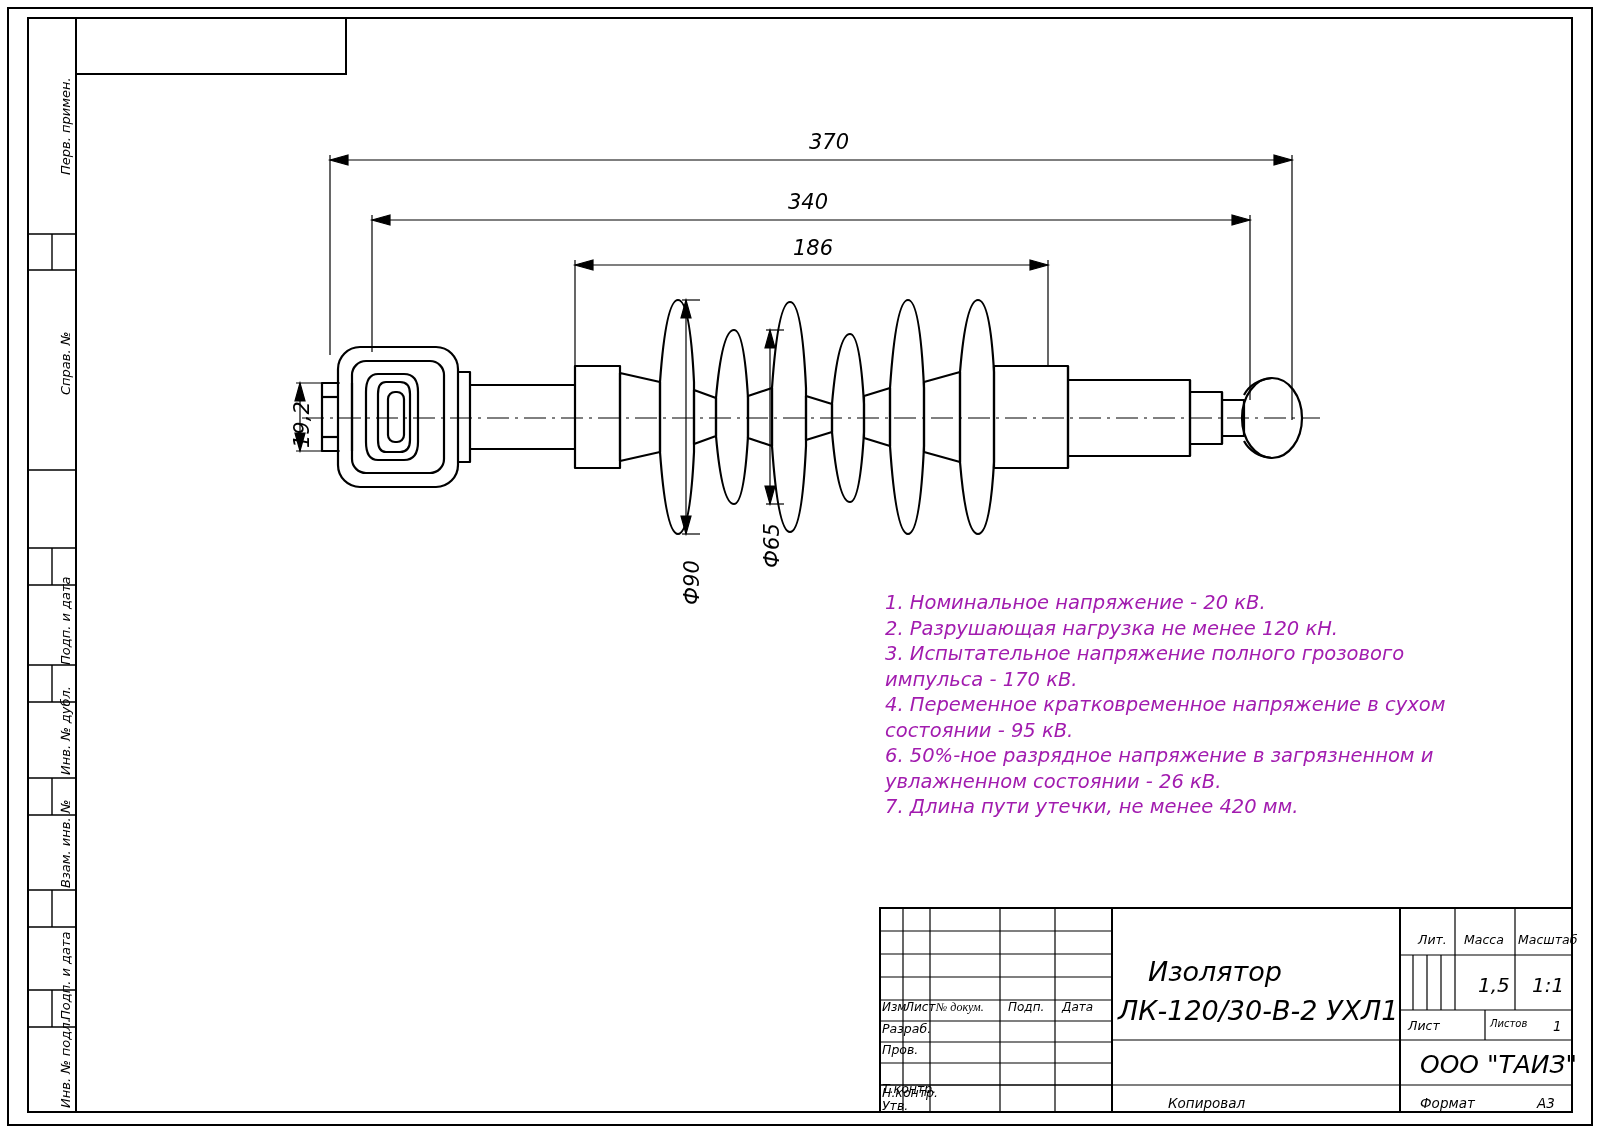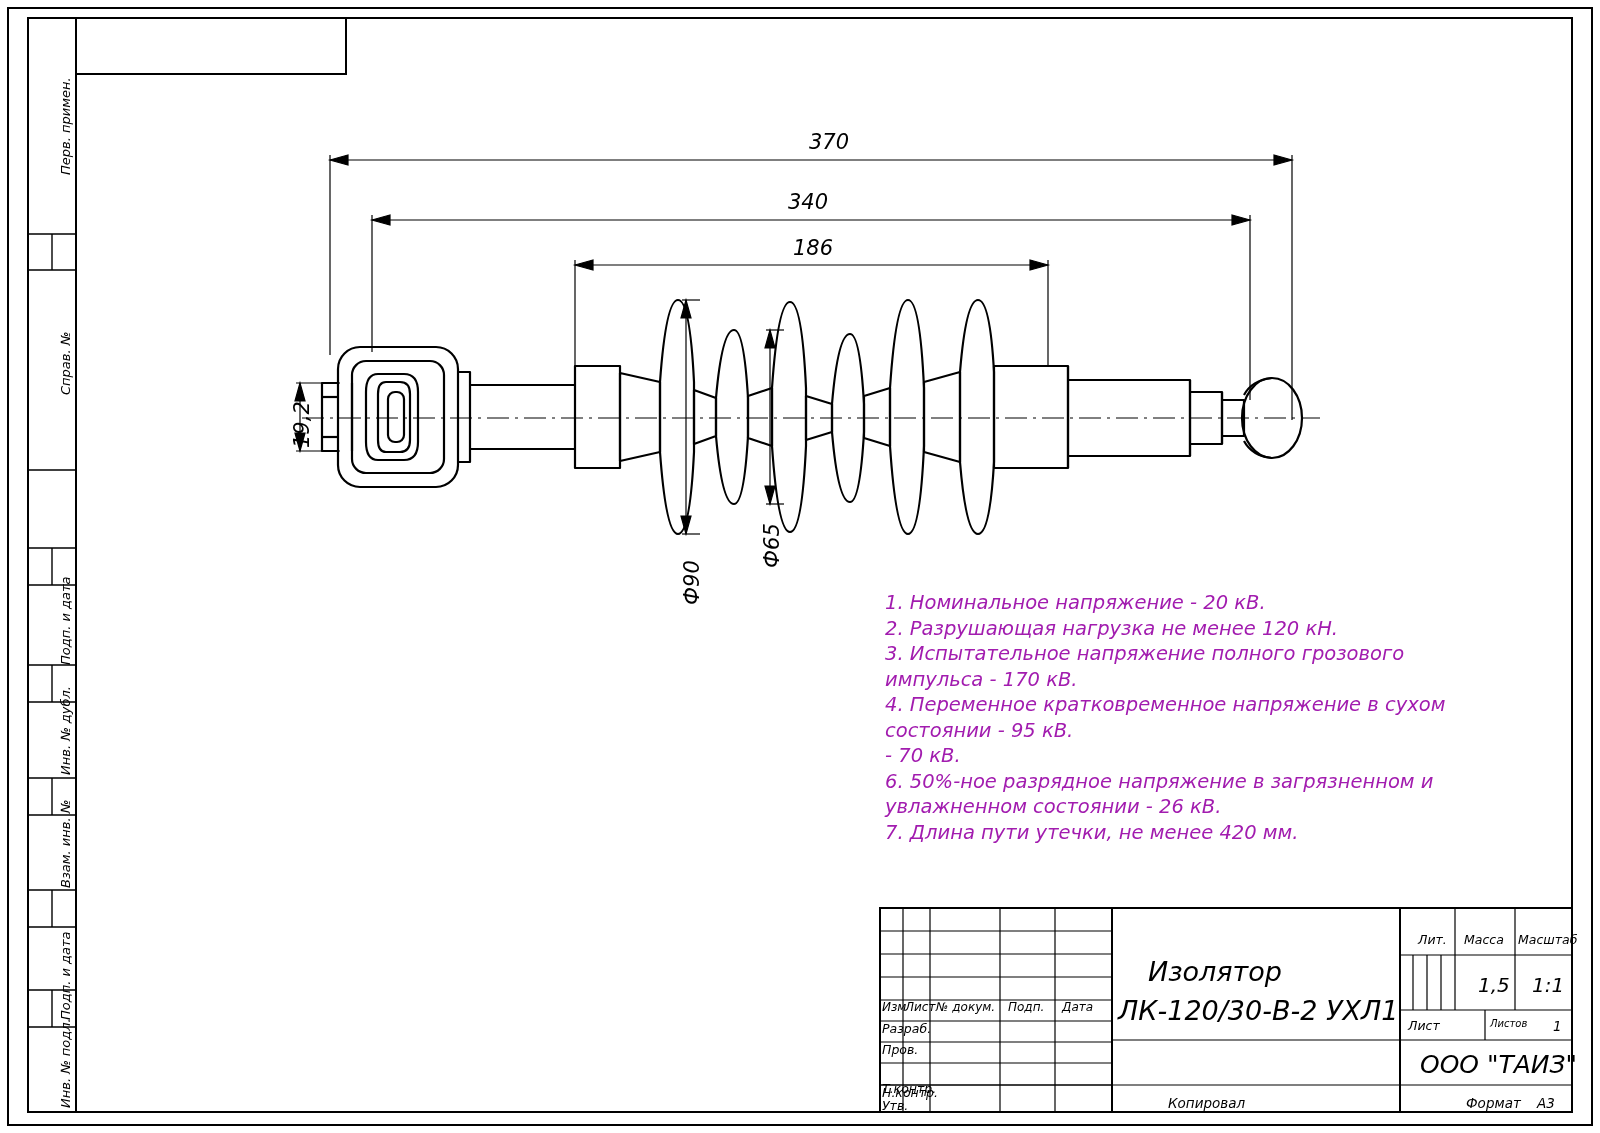--- a/index.html
+++ b/index.html
@@ -162,21 +162,20 @@
   <div class="vtxt dim" style="left:760px;top:568px;transform:rotate(-90deg);">Ф65</div>
   <div class="vtxt dim" style="left:680px;top:605px;transform:rotate(-90deg);">Ф90</div>
 
   <div class="notes" style="left:885px;top:590px;">
     <div>1. Номинальное напряжение - 20 кВ.</div>
     <div>2. Разрушающая нагрузка не менее 120 кН.</div>
     <div>3. Испытательное напряжение полного грозового</div>
     <div>импульса - 170 кВ.</div>
     <div>4. Переменное кратковременное напряжение  в сухом</div>
     <div>состоянии - 95 кВ.</div>
-    <div>- 70 кВ.</div>
     <div>6. 50%-ное разрядное напряжение в загрязненном и</div>
     <div>увлажненном состоянии - 26 кВ.</div>
     <div>7. Длина пути утечки, не менее 420 мм.</div>
   </div>
 
   <svg width="1600" height="1133">
     <g stroke="#000" fill="none">
 
       <rect x="880" y="908" width="692" height="204" stroke-width="2"></rect>
 
@@ -212,21 +211,21 @@
       </g>
 
       <line x1="1112" y1="1040" x2="1400" y2="1040" stroke-width="1.2"></line>
 
       <line x1="880" y1="1085" x2="1572" y2="1085" stroke-width="1.2"></line>
     </g>
   </svg>
 
   <div class="txt" style="left:882px;top:1000px;font-size:12px;">Изм</div>
   <div class="txt" style="left:905px;top:1000px;font-size:12px;">Лист</div>
-  <div class="txt" style="left:936px;top:1000px;font-size:12px;">№ докум.</div>
+  <div class="txt" style="left:936px;top:1000px;font-size:12px;font-family:Liberation Serif, serif;">№ докум.</div>
   <div class="txt" style="left:1008px;top:1000px;font-size:12px;">Подп.</div>
   <div class="txt" style="left:1062px;top:1000px;font-size:12px;">Дата</div>
 
   <div class="txt" style="left:882px;top:1021px;font-size:12.5px;">Разраб.</div>
   <div class="txt" style="left:882px;top:1042px;font-size:12.5px;">Пров.</div>
   <div class="txt" style="left:882px;top:1063px;font-size:12.5px;margin-top:18px;">Т.контр.</div>
   <div class="txt" style="left:882px;top:1085px;font-size:12.5px;">Н.контр.</div>
   <div class="txt" style="left:882px;top:1098px;font-size:12.5px;">Утв.</div>
 
   <div class="txt" style="left:1148px;top:956px;font-size:27px;">Изолятор</div>
@@ -237,16 +236,16 @@
   <div class="txt" style="left:1518px;top:932px;font-size:12.5px;">Масштаб</div>
   <div class="txt" style="left:1478px;top:973px;font-size:20px;">1,5</div>
   <div class="txt" style="left:1532px;top:973px;font-size:20px;">1:1</div>
   <div class="txt" style="left:1408px;top:1018px;font-size:12.5px;">Лист</div>
   <div class="txt" style="left:1490px;top:1018px;font-size:10px;">Листов</div>
   <div class="txt" style="left:1553px;top:1018px;font-size:13.5px;">1</div>
 
   <div class="txt" style="left:1420px;top:1050px;font-size:25px;">ООО "ТАИЗ"</div>
 
   <div class="txt" style="left:1168px;top:1095px;font-size:13.5px;">Копировал</div>
-  <div class="txt" style="left:1466px;top:1095px;font-size:13.5px;">Формат</div>
+  <div class="txt" style="left:1420px;top:1095px;font-size:13.5px;">Формат</div>
   <div class="txt" style="left:1537px;top:1095px;font-size:13.5px;">А3</div>
 
 </div>
 
 </body></html>

